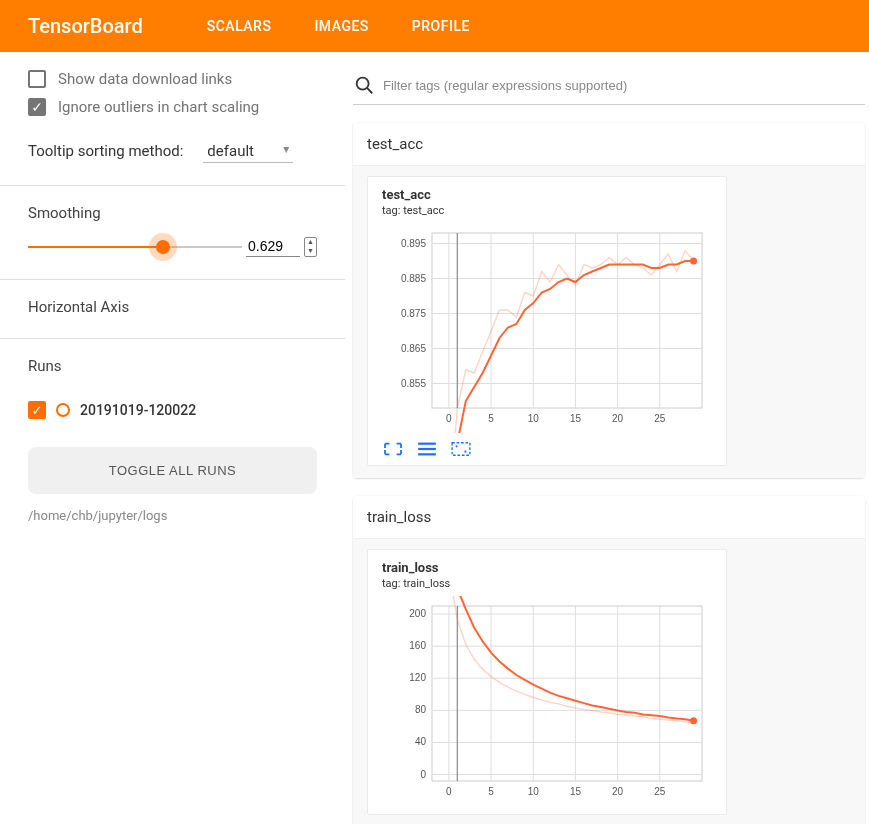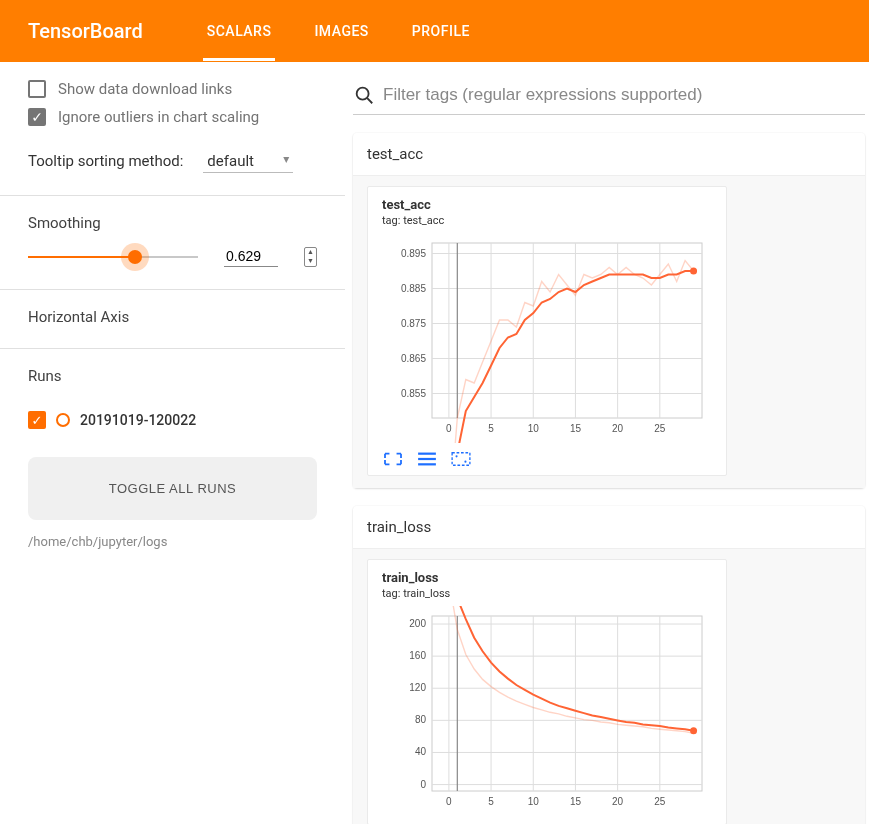--- a/index.html
+++ b/index.html
@@ -1,58 +1,58 @@
 <!DOCTYPE html>
 <html><head>
 <meta charset="utf-8">
 <style>
 * { box-sizing: border-box; margin: 0; padding: 0; }
 body { font-family: Roboto, Arial, sans-serif; font-size: 14px; color: #333; background: #fff; width: 869px; }
-.header { background: #ff7e00; color: #fff; height: 62px; display: flex; align-items: center; padding: 0 28px; }
+.header { background: #ff7e00; color: #fff; height: 52px; display: flex; align-items: center; padding: 0 28px; }
 .app-title { font-size: 20px; font-weight: 500; margin-right: 60px; }
 .tabs { display: flex; gap: 35px; }
 .tab { font-size: 14px; font-weight: 500; letter-spacing: 0.5px; padding: 22px 4px 19px; cursor: pointer; }
 .tab.active { border-bottom: 3px solid #fff; }
 .main { display: flex; }
 .sidebar { width: 345px; padding: 18px 28px 0 28px; }
 .check-row { display: flex; align-items: center; margin-bottom: 10px; font-size: 15px; color: #737373; }
 .checkbox { width: 18px; height: 18px; border: 2px solid #757575; border-radius: 2px; margin-right: 12px; display: inline-flex; align-items: center; justify-content: center; cursor: pointer; }
 .checkbox.checked { background: #757575; border-color: #757575; }
 .checkbox.checked::after { content: "✓"; color: #fff; font-size: 14px; }
 .tooltip-row { display: flex; align-items: center; margin-top: 22px; font-size: 15px; }
 .tooltip-row .label { margin-right: 8px; }
 .select-val { border-bottom: 1px solid #bbb; padding: 4px 24px 2px 4px; color: #333; position: relative; cursor: pointer; min-width: 90px; display:inline-block;margin-left:12px; }
 .select-val::after { content: "▾"; position: absolute; right: 4px; color: #888; font-size: 12px; }
 .hr { height: 1px; background: #e0e0e0; margin: 22px -28px 18px -28px; }
 .section-label { font-size: 15px; color: #424242; margin-bottom: 14px; }
-.slider-row { display: flex; align-items: flex-end; gap: 26px; }
+.slider-row { display: flex; align-items: flex-end; gap: 4px; }
 .slider { position: relative; flex: 1; height: 20px; cursor: pointer; }
 .slider-track { position: absolute; top: 9px; left: 0; right: 0; height: 2px; background: #c8c8c8; }
 .slider-fill { position: absolute; top: 9px; left: 0; height: 2px; background: #ff6d00; }
 .slider-thumb { position: absolute; width: 14px; height: 14px; background: #ff6d00; border-radius: 50%; top: 3px; transform: translateX(-50%); }
 .slider-halo { position: absolute; width: 28px; height: 28px; background: rgba(255,109,0,0.25); border-radius: 50%; top: -4px; transform: translateX(-50%); }
 .smoothing-input { width: 54px; border: none; border-bottom: 1px solid #888; font-size: 14px; text-align: left; padding: 2px; }
 .spinner { display:inline-flex; flex-direction:column; border:1px solid #888; border-radius:2px; }
 .spinner span { font-size:7px; line-height:7px; padding:1px 2px; cursor:pointer; color:#555;}
 .axis-buttons { display: flex; gap: 18px; margin-top: 10px; }
 .axis-btn { padding: 10px 16px; font-size: 13px; font-weight: 500; letter-spacing: 0.5px; color: #555; background: transparent; border: none; border-radius: 4px; cursor: pointer; }
 .axis-btn.active { background: #6e6e6e; color: #fff; }
 .runs-filter { width: 100%; border: none; border-bottom: 1px solid #bbb; padding: 6px 0; font-size: 14px; color: #666; background: transparent; margin-top: 6px; }
 .runs-filter::placeholder { color: #888; }
 .run-row { display: flex; align-items: center; gap: 10px; padding: 12px 0 28px; }
 .run-check { width: 18px; height: 18px; border-radius: 2px; background: #ff6d00; display:inline-flex; align-items:center; justify-content:center; cursor:pointer; }
 .run-check::after { content:"✓"; color:#fff; font-size:13px; }
 .run-swatch { width: 14px; height: 14px; border: 2px solid #ff6d00; border-radius: 50%; }
 .run-name { font-size: 14px; font-weight: 500; }
-.toggle-btn { width: 100%; background: #f0f0f0; border: none; padding: 24px 0; font-size: 13px; letter-spacing: 0.5px; color: #555; cursor: pointer; border-radius: 8px; }
+.toggle-btn { width: 100%; background: #f0f0f0; border: none; padding: 16px 0; font-size: 13px; letter-spacing: 0.5px; color: #555; cursor: pointer; border-radius: 8px; }
 .logdir { font-size: 13px; color: #888; margin-top: 14px; }
 .content { flex: 1; padding: 18px 0 0 8px; min-width: 0; }
 .filter-row { display: flex; align-items: center; border-bottom: 1px solid #ccc; padding: 4px 0 8px 0; margin-right: 4px; }
 .search-icon { width: 22px; height: 22px; margin-right: 8px; }
-.filter-input { border: none; font-size: 17px; color: #888; background: transparent; flex: 1; }
+.filter-input { border: none; font-size: 13px; color: #888; background: transparent; flex: 1; }
 .filter-input::placeholder { color: #888; }
 .card { background: #fff; border-radius: 4px; box-shadow: 0 1px 2px rgba(0,0,0,0.12), 0 0 0 1px rgba(0,0,0,0.02); margin: 18px 4px 0 0; }
 .card-header { padding: 12px 14px; font-size: 15px; border-bottom: 1px solid #eee; cursor:pointer; }
 .card-body { background:#f8f8f8; padding: 10px 14px 12px 14px; }
 .chart-card { display:inline-block; background: #fff; border: 1px solid #eaeaea; border-radius: 2px; padding: 10px 14px 8px 14px; }
 .chart-title { font-size: 13px; font-weight: bold; }
 .chart-tag { font-size: 11px; color: #333; margin-top: 2px; }
 .chart-svg { margin-top: 6px; display:block; }
 .chart-actions { display: flex; gap: 12px; margin-top: 8px; }
 .chart-action { width: 22px; height: 16px; cursor:pointer; color: #1e6fff; }

